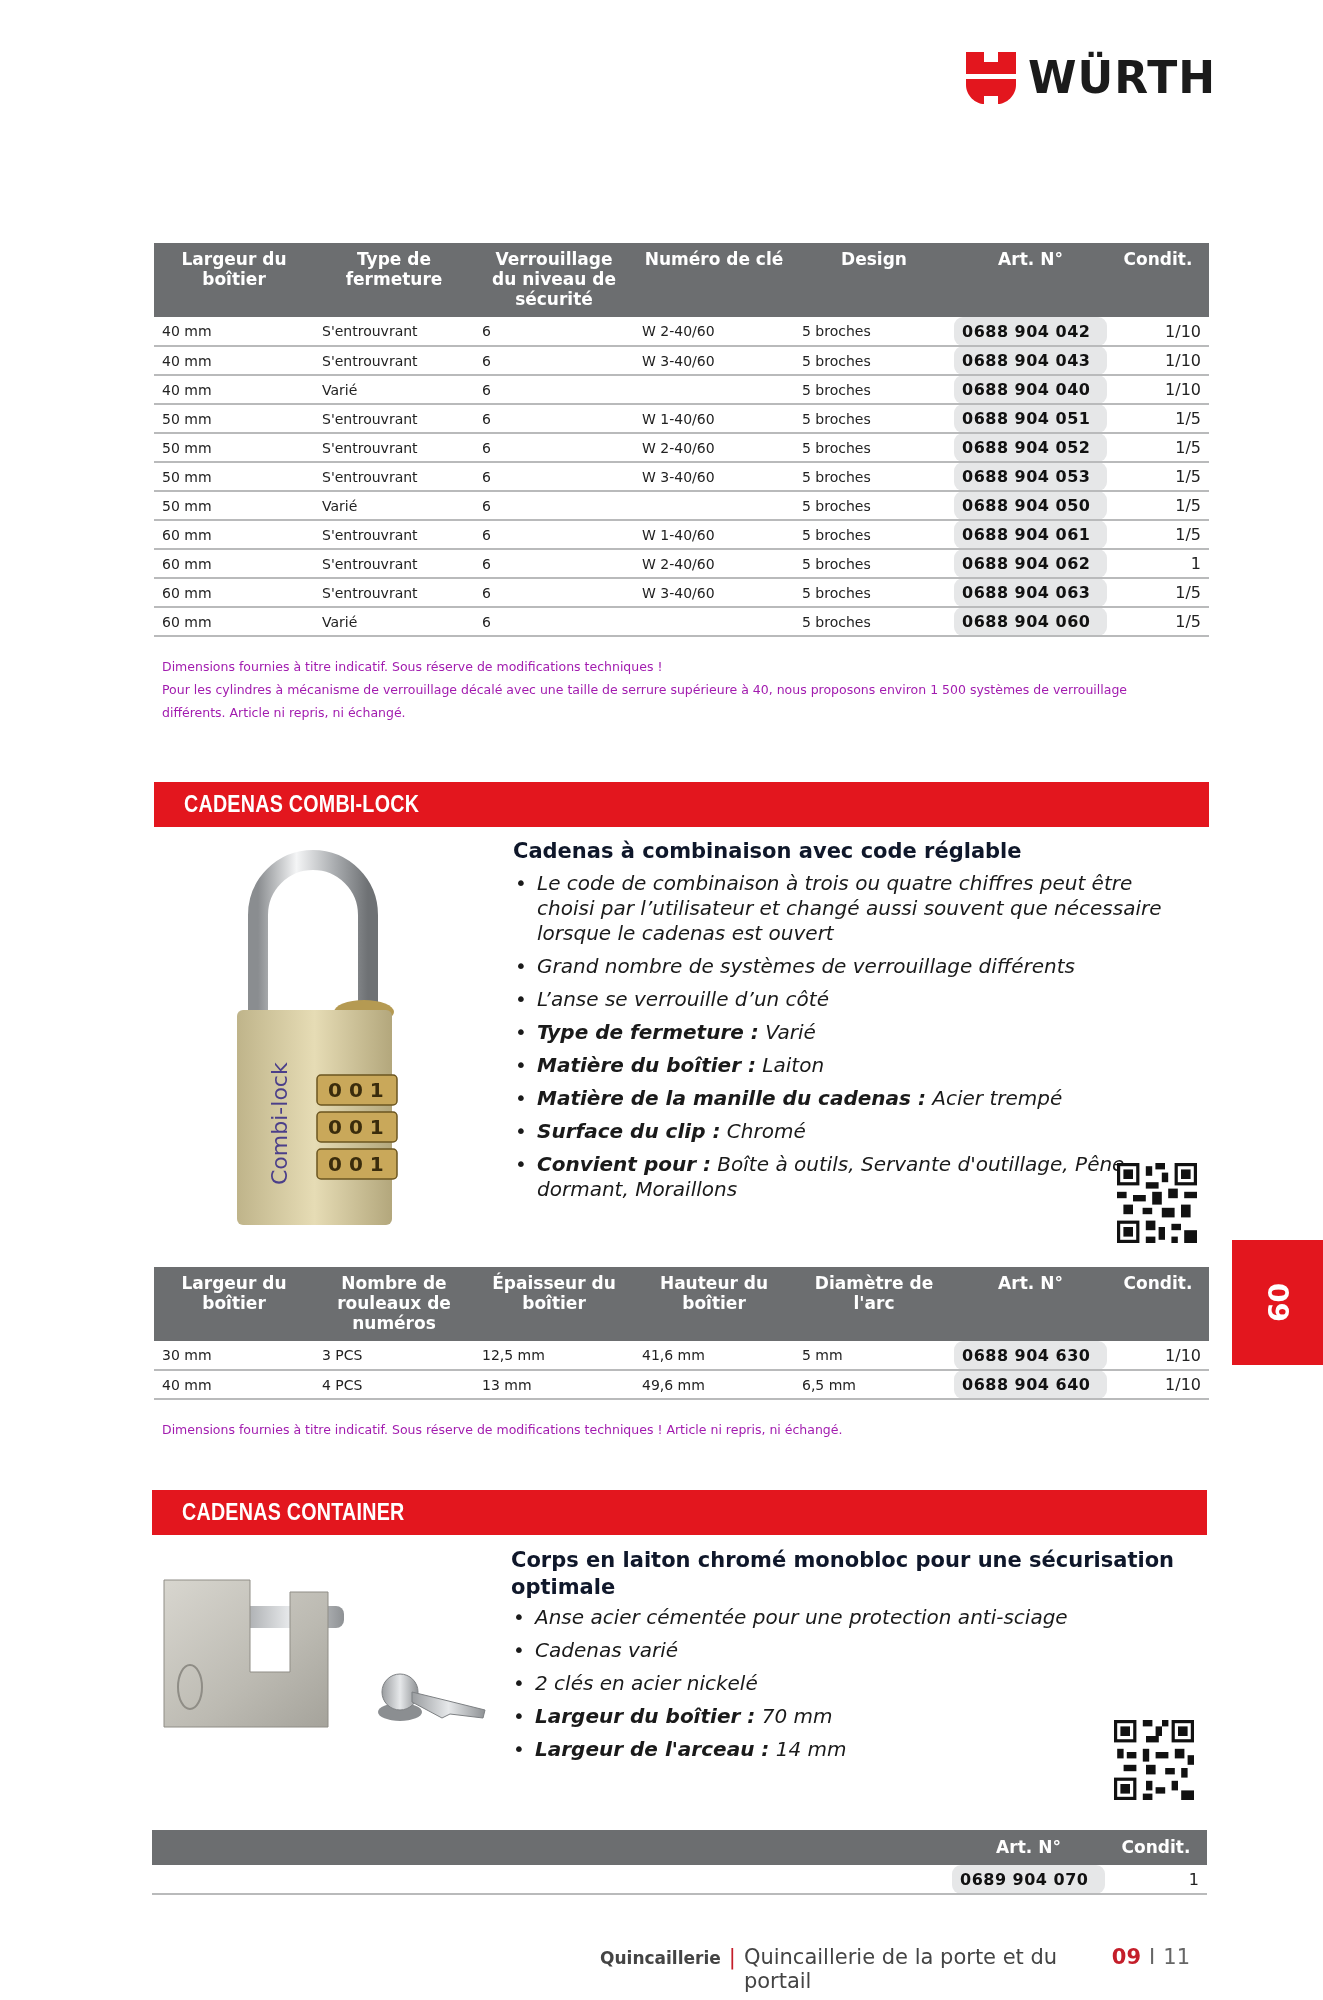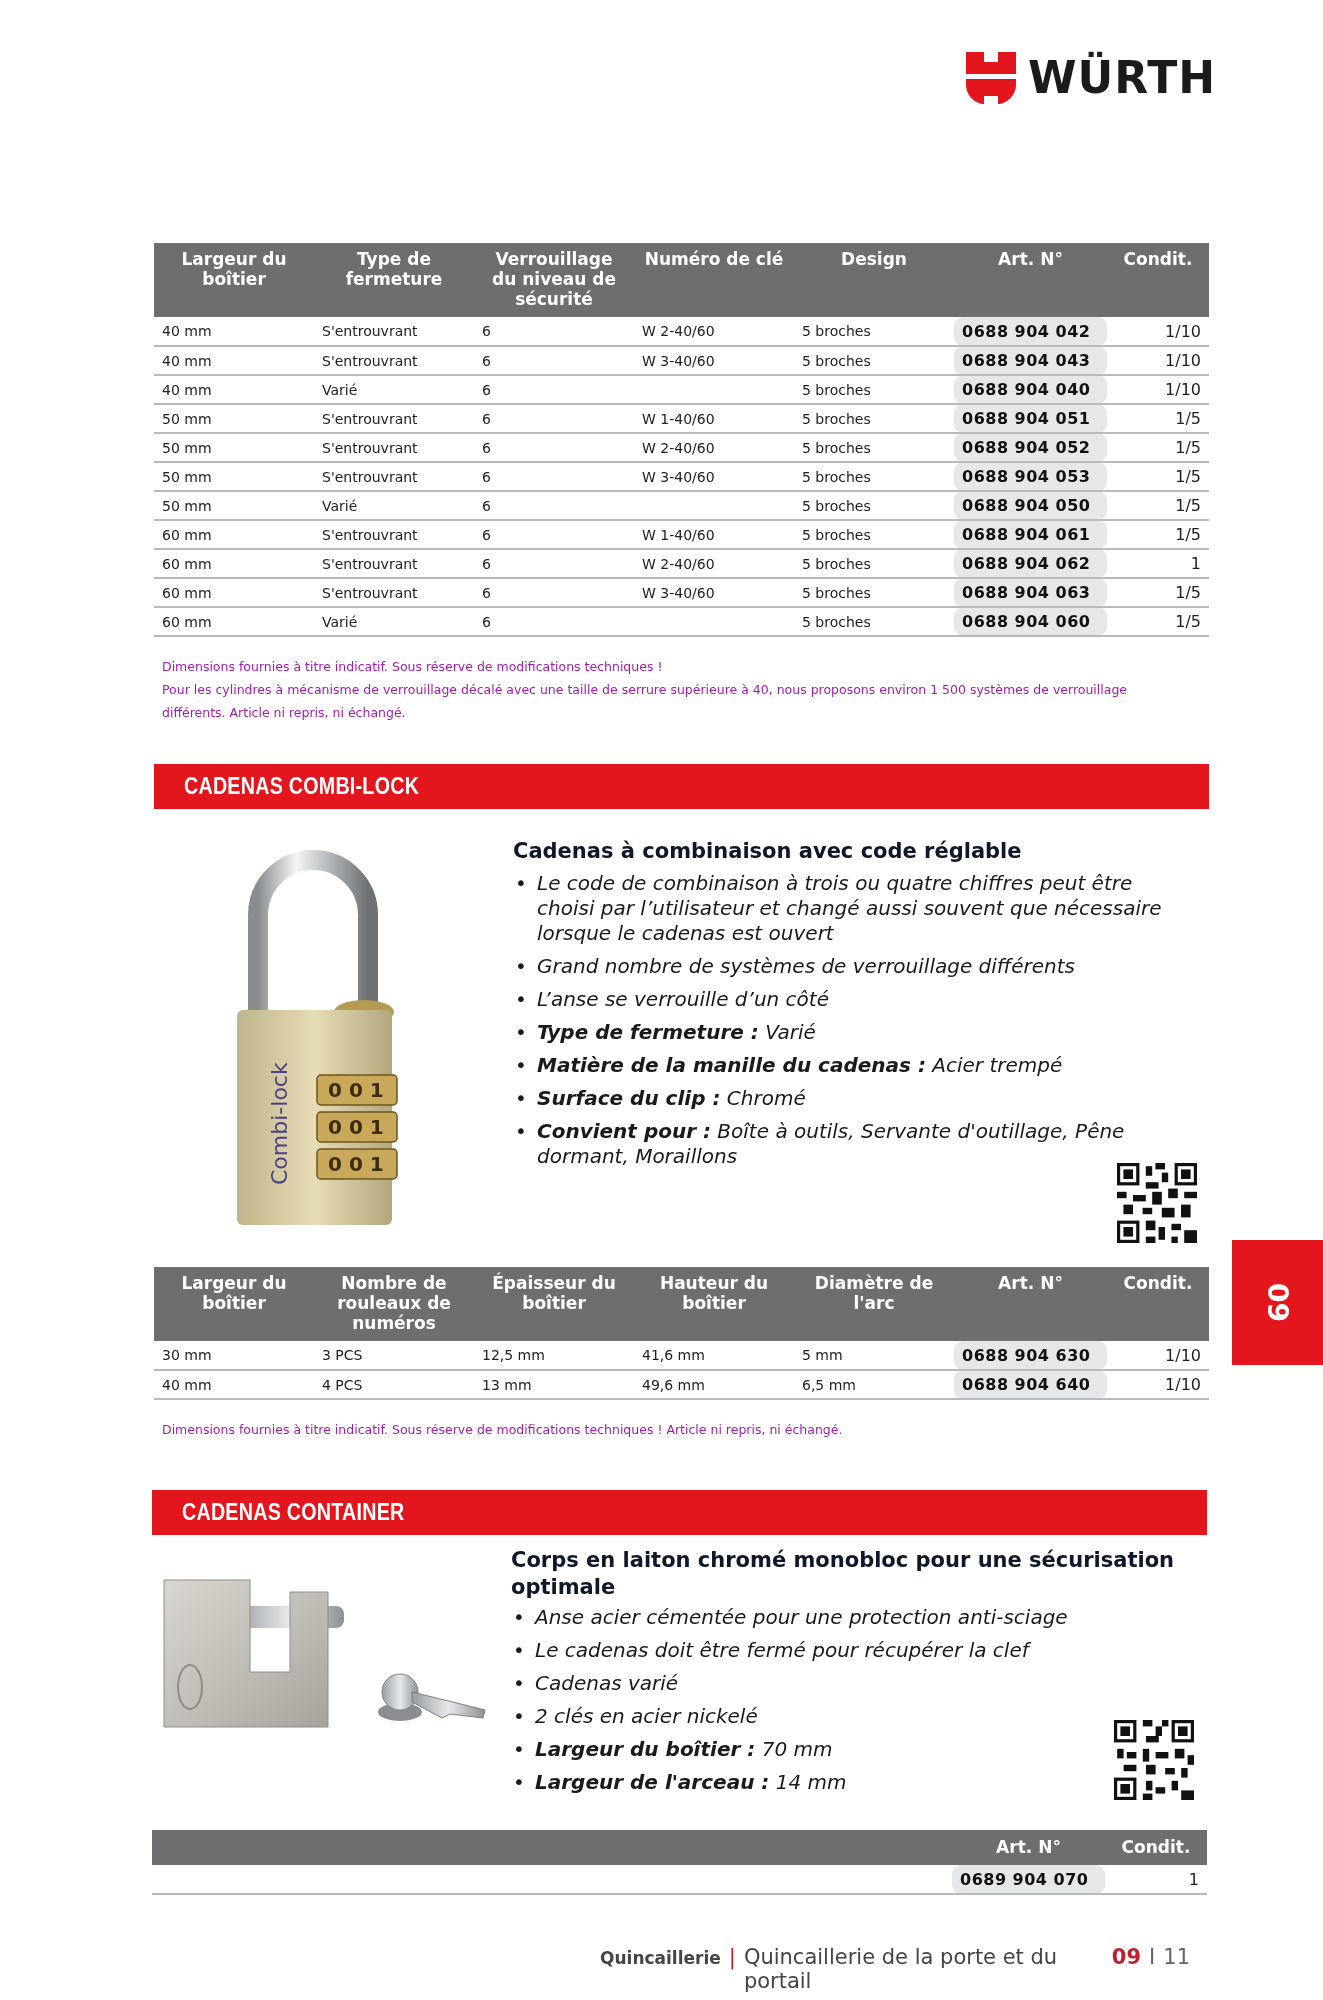--- a/index.html
+++ b/index.html
@@ -174,21 +174,21 @@
         <td class="cond">1/5</td>
       </tr>
     </tbody>
 </table>
 
 <div class="note" style="top:655px;">
   <div>Dimensions fournies à titre indicatif. Sous réserve de modifications techniques !</div>
   <div style="width:1000px;">Pour les cylindres à mécanisme de verrouillage décalé avec une taille de serrure supérieure à 40, nous proposons environ 1 500 systèmes de verrouillage différents. Article ni repris, ni échangé.</div>
 </div>
 
-<div class="band" style="top:764px;">
+<div class="band" style="top:782px;">
   <span class="band-title">CADENAS COMBI-LOCK</span>
 </div>
 
 <svg style="position:absolute;left:232px;top:840px;" width="170" height="392" viewBox="0 0 170 392">
   <defs>
     <linearGradient id="chrome" x1="0" x2="1">
         <stop offset="0" stop-color="#8a8d90"></stop>
         <stop offset="0.35" stop-color="#f4f5f6"></stop>
         <stop offset="0.7" stop-color="#a9acaf"></stop>
         <stop offset="1" stop-color="#6e7174"></stop>
@@ -214,20 +214,21 @@
   </g>
   <text x="0" y="0" transform="translate(55,345) rotate(-90)" font-family="DejaVu Sans, sans-serif" font-size="22" fill="#4b3f8a">Combi-lock</text>
 </svg>
 
 <div class="prod-title" style="top:838px;">Cadenas à combinaison avec code réglable</div>
 <ul class="feat" id="feat-combi" style="top:871px; width:680px;">
     <li><span>Le code de combinaison à trois ou quatre chiffres peut être choisi par l’utilisateur et changé aussi souvent que nécessaire lorsque le cadenas est ouvert</span></li>
     <li><span>Grand nombre de systèmes de verrouillage différents</span></li>
     <li><span>L’anse se verrouille d’un côté</span></li>
     <li><b>Type de fermeture :</b><span> Varié</span></li>
+    <li><b>Matière du boîtier :</b><span> Laiton</span></li>
     <li><b>Matière de la manille du cadenas :</b><span> Acier trempé</span></li>
     <li><b>Surface du clip :</b><span> Chromé</span></li>
     <li><b>Convient pour :</b><span> Boîte à outils, Servante d'outillage, Pêne dormant, Moraillons</span></li>
   </ul>
 
 <svg class="qr" style="left:1117px;top:1163px;" viewBox="0 0 25 25">
   <rect width="25" height="25" fill="#fff"></rect>
   <g fill="#111">
     <rect x="0" y="0" width="7" height="7"></rect>
       <rect x="18" y="0" width="7" height="7"></rect>
@@ -334,21 +335,20 @@
   <path d="M14 18 L100 18 L100 110 L140 110 L140 30 L178 30 L178 165 L14 165 Z" fill="url(#steel)" stroke="#8f8d86" stroke-width="1"></path>
   <ellipse cx="40" cy="125" rx="12" ry="22" fill="none" stroke="#8f8d86" stroke-width="2"></ellipse>
   <ellipse cx="250" cy="150" rx="22" ry="9" fill="#8b8e91"></ellipse>
   <circle cx="250" cy="130" r="18" fill="url(#key)" stroke="#7d8083"></circle>
   <path d="M262 130 L335 148 L333 156 L300 152 L292 156 L262 140 Z" fill="url(#key)" stroke="#7d8083"></path>
 </svg>
 
 <div class="prod-title" style="top:1547px; left:511px; width:680px;">Corps en laiton chromé monobloc pour une sécurisation optimale</div>
 <ul class="feat" id="feat-container" style="top:1605px; left:511px; width:600px;">
     <li><span>Anse acier cémentée pour une protection anti-sciage</span></li>
-    <li><span>Le cadenas doit être fermé pour récupérer la clef</span></li>
     <li><span>Cadenas varié</span></li>
     <li><span>2 clés en acier nickelé</span></li>
     <li><b>Largeur du boîtier :</b><span> 70 mm</span></li>
     <li><b>Largeur de l'arceau :</b><span> 14 mm</span></li>
   </ul>
 
 <svg class="qr" style="left:1114px;top:1720px;" viewBox="0 0 25 25">
   <rect width="25" height="25" fill="#fff"></rect>
   <g fill="#111">
       <rect x="0" y="0" width="7" height="7"></rect>

